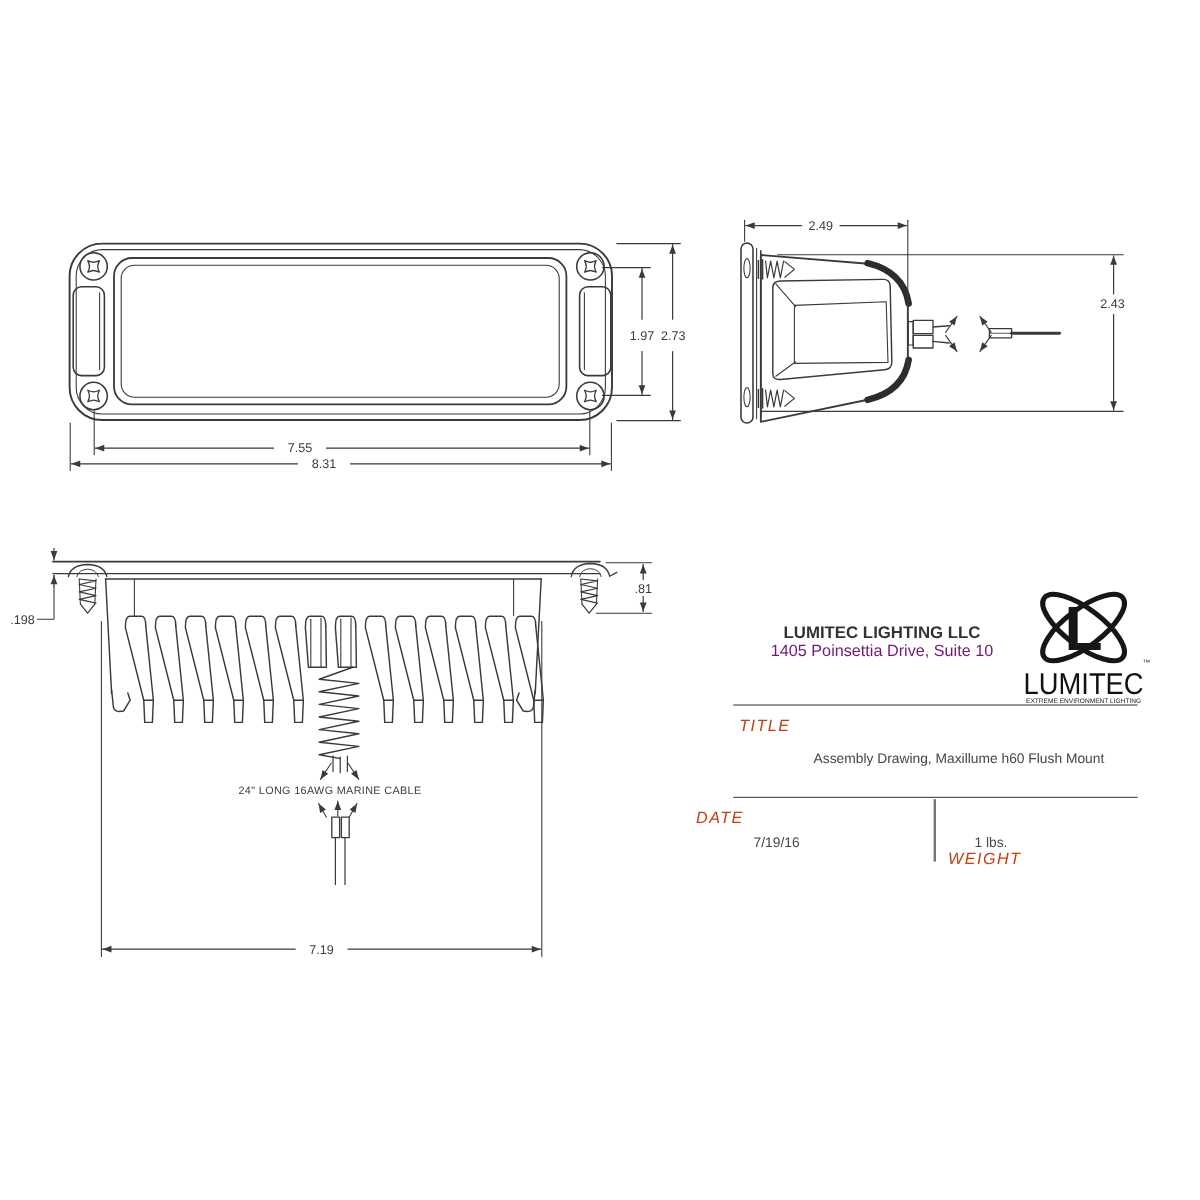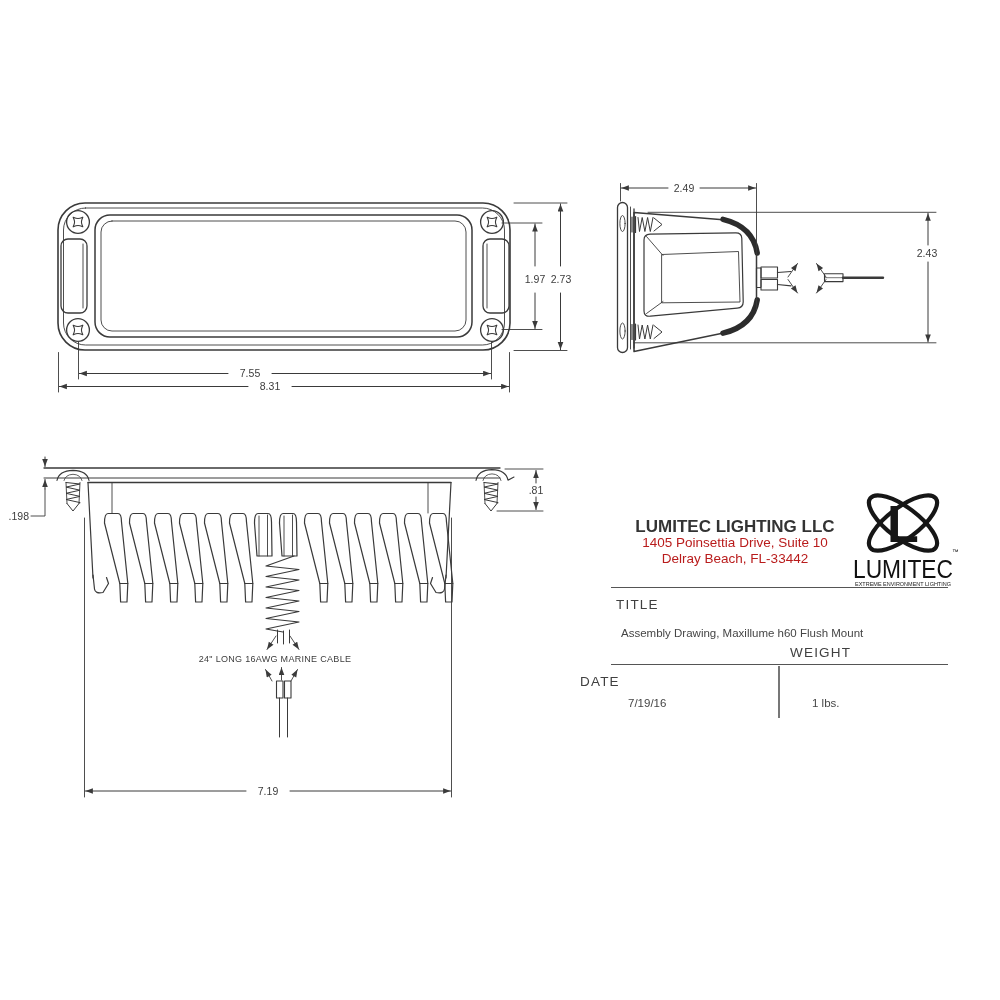--- a/index.html
+++ b/index.html
@@ -1,23 +1,23 @@
 <!DOCTYPE html>
 <html><head>
 <meta charset="utf-8">
 <style>
   html,body{margin:0;padding:0;background:#ffffff;}
   #app{position:relative;width:1000px;height:1000px;background:#fff;overflow:hidden;
        font-family:"Liberation Sans",sans-serif;}
   #drawing{position:absolute;left:0;top:0;width:1000px;height:1000px;}
   .abs{position:absolute;}
-  .tb-company{font-size:17px;font-weight:bold;color:#333;}
-  .tb-addr{font-size:13.5px;color:#b91c1c;text-align:center;}
+  .tb-company{font-size:14px;font-weight:bold;color:#333;}
+  .tb-addr{font-size:13.5px;color:#701a75;text-align:center;}
   .tb-addrblock{left:585px;top:519px;width:300px;text-align:center;line-height:16px;}
-  .tb-label{font-size:13.5px;color:#404040;letter-spacing:1.2px;}
+  .tb-label{font-size:13.5px;color:#c2410c;letter-spacing:1.2px;font-style:italic;}
   .tb-value{font-size:11.5px;color:#454545;}
   .rule{background:#555;height:1.6px;}
   .vrule{background:#777;width:1.5px;}
   svg text{font-family:"Liberation Sans",sans-serif;}
   .dimtext{font-size:10.5px;fill:#3c3c3c;}
   .notetext{font-size:9px;fill:#3c3c3c;letter-spacing:0.3px;}
 </style>
 </head>
 <body>
 
@@ -275,41 +275,40 @@
         <text class="dimtext" x="268" y="795" text-anchor="middle">7.19</text>
         <text class="notetext" x="275" y="662" text-anchor="middle">24" LONG 16AWG MARINE CABLE</text>
       </g>
     </g>
   </svg>
 
   <div>
     <div class="abs tb-addrblock">
       <div class="tb-company">LUMITEC LIGHTING LLC</div>
       <div class="tb-addr">1405 Poinsettia Drive, Suite 10</div>
-      <div class="tb-addr">Delray Beach, FL-33442</div>
     </div>
 
     <svg class="abs" style="left:852px;top:490px" width="110" height="100" viewBox="0 0 110 100">
       <g>
         <ellipse cx="51" cy="33" rx="41" ry="15.5" transform="rotate(-37 51 33)" stroke="#161616" stroke-width="4.2" fill="none"></ellipse>
         <ellipse cx="51" cy="33" rx="41" ry="15.5" transform="rotate(37 51 33)" stroke="#161616" stroke-width="4.2" fill="none"></ellipse>
         <text x="51" y="52" text-anchor="middle" font-family="Liberation Serif,serif" font-weight="bold" font-size="52" fill="#161616">L</text>
         <text x="100" y="64" font-size="6.5" fill="#161616">™</text>
       </g>
       <text x="51" y="88" text-anchor="middle" font-family="Liberation Serif,serif" font-size="25" fill="#111" textLength="100" lengthAdjust="spacingAndGlyphs">LUMITEC</text>
       <text x="51" y="96" text-anchor="middle" font-size="5.5" fill="#222" textLength="96" lengthAdjust="spacingAndGlyphs">EXTREME ENVIRONMENT LIGHTING</text>
     </svg>
 
     <div class="abs rule" style="left:611px;top:586.5px;width:337px"></div>
 
     <div class="abs tb-label" style="left:616px;top:597px">TITLE</div>
-    <div class="abs tb-value" style="left:621px;top:627px">Assembly Drawing, Maxillume h60 Flush Mount</div>
+    <div class="abs tb-value" style="left:678px;top:627px">Assembly Drawing, Maxillume h60 Flush Mount</div>
 
     <div class="abs rule" style="left:611px;top:663.5px;width:337px"></div>
     <div class="abs vrule" style="left:778px;top:666px;height:52px"></div>
 
     <div class="abs tb-label" style="left:580px;top:674px">DATE</div>
     <div class="abs tb-value" style="left:628px;top:697px">7/19/16</div>
 
-    <div class="abs tb-label" style="left:790px;top:645px">WEIGHT</div>
+    <div class="abs tb-label" style="left:790px;top:708px">WEIGHT</div>
     <div class="abs tb-value" style="left:812px;top:697px">1 lbs.</div>
   </div>
 </div>
 
 </body></html>

